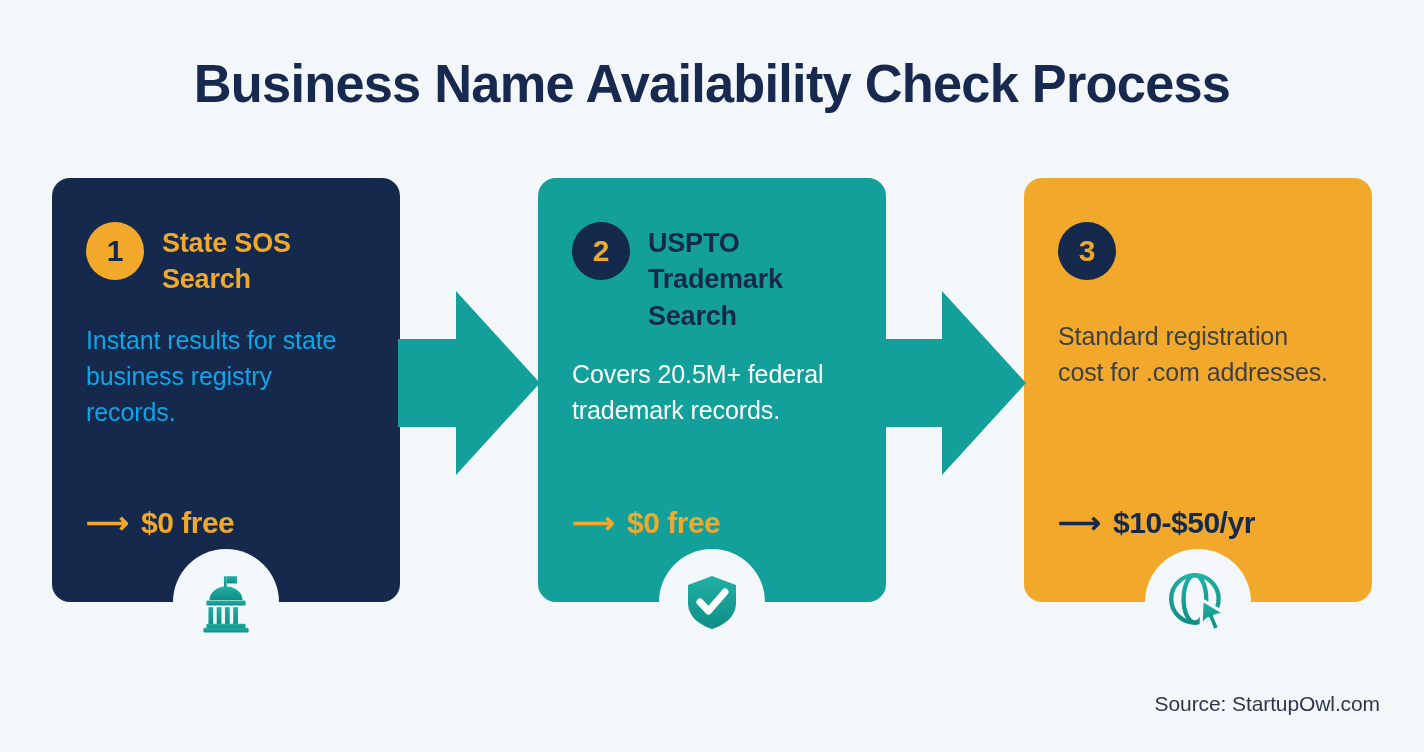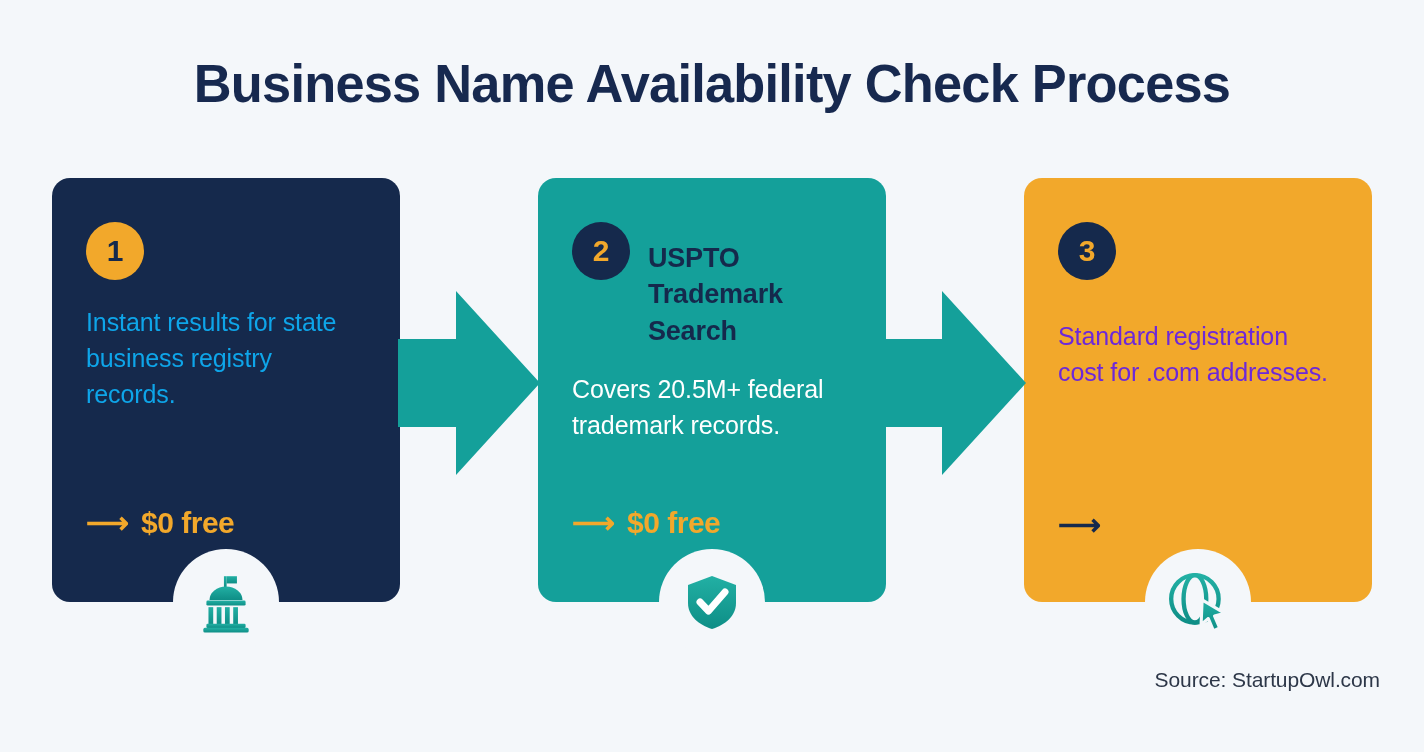--- a/index.html
+++ b/index.html
@@ -59,31 +59,31 @@
   .card-3 .step-circle{ background:#15294c; color:#f2a82b; }
 
   .card-title{
     font-size:27px;
     font-weight:700;
     line-height:1.35;
     letter-spacing:-0.2px;
     padding-top:3px;
   }
   .card-1 .card-title{ color:#f2a82b; max-width:175px; }
-  .card-2 .card-title{ color:#15294c; max-width:185px;margin-top:15px; }
+  .card-2 .card-title{ color:#15294c; max-width:185px; }
   .card-3 .card-title{ color:#15294c; max-width:185px; }
 
   .card-body{
     font-size:25px;
     line-height:1.44;
     letter-spacing:-0.1px;
   }
   .card-1 .card-body{ color:#0ea5e9; margin-top:24px; }
   .card-2 .card-body{ color:#ffffff; margin-top:22px; }
-  .card-3 .card-body{ color:#6d28d9; margin-top:38px; }
+  .card-3 .card-body{ color:#404040; margin-top:38px; }
 
   .card-price{
     position:absolute;
     left:34px;
     bottom:62px;
     font-size:30px;
     font-weight:700;
     letter-spacing:-0.5px;
     display:flex;
     align-items:center;
@@ -116,36 +116,37 @@
     top:291px;
     height:184px;
   }
   .conn-1{ left:398px; width:142px; }
   .conn-2{ left:884px; width:142px; }
 
   
   .source{
     position:absolute;
     right:44px;
-    top:668px;
+    top:692px;
     font-size:21px;
     color:#2d3748;
     letter-spacing:-0.1px;
   }
 </style>
 </head>
 <body>
 
 <div class="page-title">Business Name Availability Check Process</div>
 
 <div class="cards">
 
   <div class="card card-1">
     <div class="card-head">
       <div class="step-circle">1</div>
+      <div class="card-title">State SOS Search</div>
     </div>
     <div class="card-body">Instant results for state business registry records.</div>
     <div class="card-price">
       <span class="price-arrow">⟶</span>
       <span>$0 free</span>
     </div>
     <div class="icon-badge">
       <span>
         <svg width="66" height="66" viewBox="0 0 64 64">
           <defs>
@@ -197,20 +198,21 @@
     </div>
   </div>
 
   <div class="card card-3">
     <div class="card-head">
       <div class="step-circle">3</div>
     </div>
     <div class="card-body">Standard registration cost for .com addresses.</div>
     <div class="card-price">
       <span class="price-arrow">⟶</span>
+      <span>$10-$50/yr</span>
     </div>
     <div class="icon-badge">
       <span>
         <svg width="66" height="66" viewBox="0 0 64 64">
           <defs>
             <linearGradient id="tealGrad3" x1="0" y1="0" x2="0" y2="1">
               <stop offset="0%" stop-color="#22b0a4"></stop>
               <stop offset="100%" stop-color="#0e8e86"></stop>
             </linearGradient>
           </defs>

